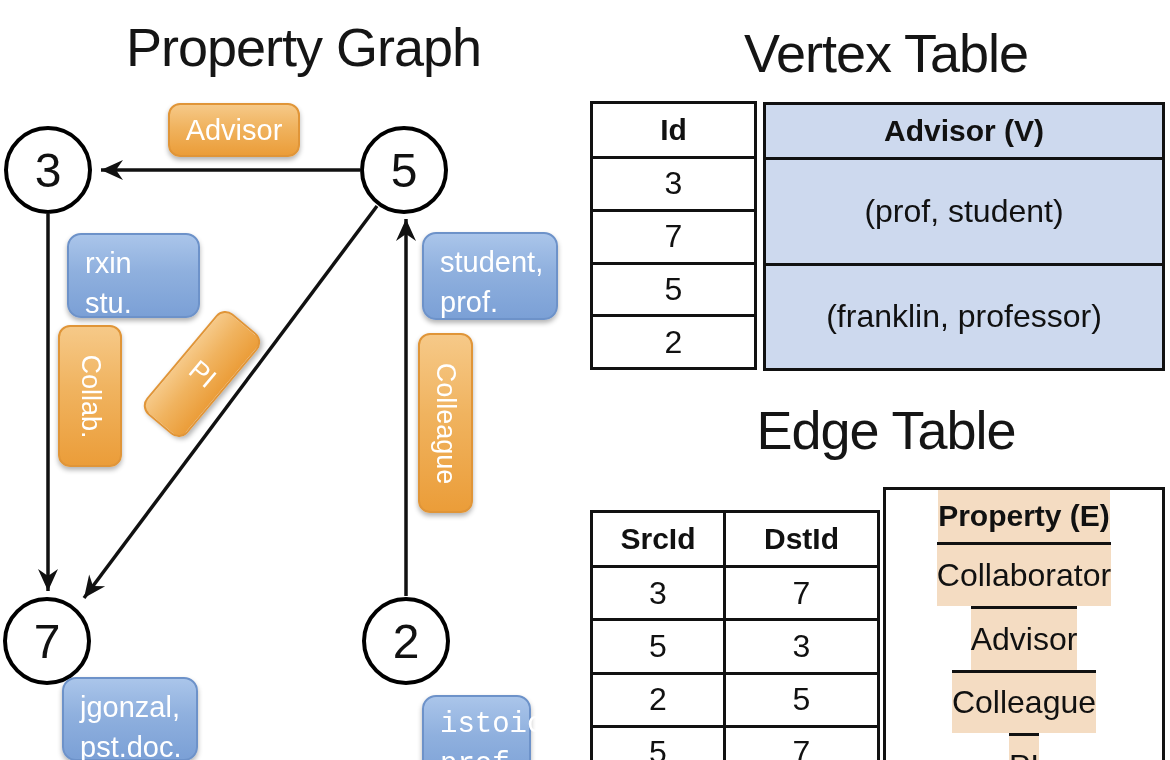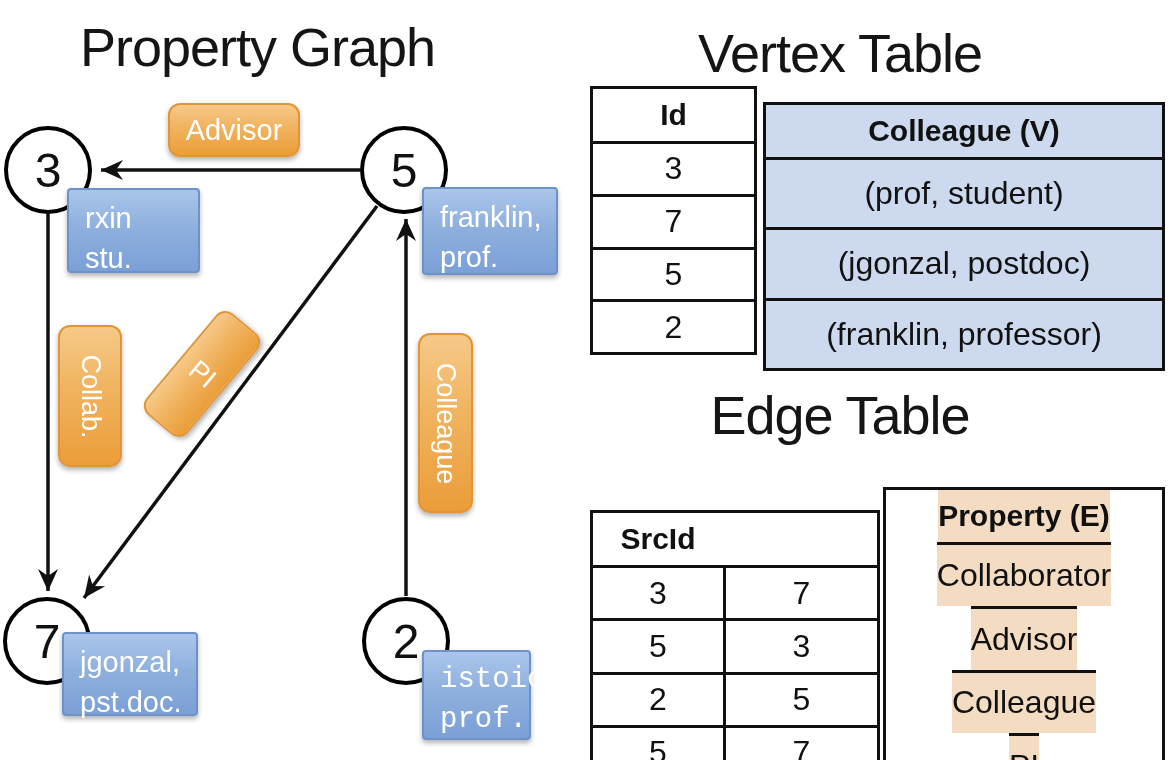--- a/index.html
+++ b/index.html
@@ -4,35 +4,35 @@
 <style>
   html,body{margin:0;padding:0;background:#fff;}
   #stage{
     position:relative;width:1170px;height:760px;overflow:hidden;
     font-family:"Liberation Sans",sans-serif;color:#111;background:#fff;
   }
   .abs{position:absolute;}
   
   .big-title{
     font-size:54px;font-weight:400;letter-spacing:-1px;color:#151515;
-    text-align:center;white-space:nowrap;
+    text-align:center;white-space:nowrap;padding-left:46px;
   }
   
   .node{
     position:absolute;box-sizing:border-box;border:4px solid #000;border-radius:50%;
     background:#fff;display:flex;align-items:center;justify-content:center;
     font-size:48px;font-weight:400;color:#111;
   }
   
   .vbox{
-    position:absolute;box-sizing:border-box;border-radius:4px;
+    position:absolute;box-sizing:border-box;border-radius:14px;
     border:2px solid #6d92c9;
     background:linear-gradient(180deg,#aac5ea 0%,#8fb0de 45%,#7ba0d6 100%);
     box-shadow:0 3px 5px rgba(0,0,0,0.30);
-    color:#fff;font-size:29px;line-height:40px;padding:8px 6px 6px 16px;
+    color:#fff;font-size:29px;line-height:40px;padding:8px 6px 6px 16px;margin-top:45px;
   }
   
   .ebox{
     position:absolute;box-sizing:border-box;border-radius:12px;
     border:2px solid #e09538;
     background:linear-gradient(180deg,#f6c988 0%,#f0b35f 45%,#eb9d39 100%);
     box-shadow:0 3px 5px rgba(0,0,0,0.30);
     color:#fff;display:flex;align-items:center;justify-content:center;
     font-size:29px;
   }
@@ -85,21 +85,21 @@
   </div>
   <div class="node" style="left:362px;top:597px;width:88px;height:88px;">
     <span>2</span>
   </div>
 
   <div class="vbox" style="left:67px;top:188px;width:133px;height:85px;">
     <div>rxin</div>
     <div>stu.</div>
   </div>
   <div class="vbox" style="left:422px;top:187px;width:136px;height:88px;">
-    <div>franklin,</div>
+    <div>student,</div>
     <div>prof.</div>
   </div>
   <div class="vbox" style="left:62px;top:632px;width:136px;height:84px;">
     <div>jgonzal,</div>
     <div>pst.doc.</div>
   </div>
   <div class="vbox" style="left:422px;top:650px;width:109px;height:90px;font-family:Liberation Mono, monospace;">
     <div>istoica</div>
     <div>prof.</div>
   </div>
@@ -112,41 +112,41 @@
   </div>
   <div class="ebox" style="left:136px;top:347px;width:132px;height:54px;transform:rotate(-50deg);">
     <span class="rot90">PI</span>
   </div>
   <div class="ebox" style="left:418px;top:333px;width:55px;height:180px;">
     <span class="rot90">Colleague</span>
   </div>
 
   <div class="abs big-title" style="left:640px;top:22px;width:400px;">Vertex Table</div>
 
-  <div class="tpart" style="left:590px;top:86px;width:167px;height:269px;">
+  <div class="tpart" style="left:590px;top:101px;width:167px;height:269px;">
     <div class="trow hdr">Id</div>
     <div class="trow">3</div>
     <div class="trow">7</div>
     <div class="trow">5</div>
     <div class="trow">2</div>
   </div>
 
   <div class="tpart" style="left:763px;top:102px;width:402px;height:269px;">
-    <div class="trow hdr blue-fill">Colleague (V)</div>
+    <div class="trow hdr blue-fill">Advisor (V)</div>
     <div class="trow blue-fill">(prof, student)</div>
-    <div class="trow blue-fill">(jgonzal, postdoc)</div>
     <div class="trow blue-fill">(franklin, professor)</div>
   </div>
 
-  <div class="abs big-title" style="left:640px;top:384px;width:400px;">Edge Table</div>
+  <div class="abs big-title" style="left:640px;top:399px;width:400px;">Edge Table</div>
 
   <div class="tpart" style="left:590px;top:510px;width:290px;height:271px;">
     <div class="trow hdr">
       <div class="split">
         <div class="cell">SrcId</div>
+        <div class="cell right">DstId</div>
       </div>
     </div>
     <div class="trow">
       <div class="split">
         <div class="cell">3</div>
         <div class="cell right">7</div>
       </div>
     </div>
     <div class="trow">
       <div class="split">

